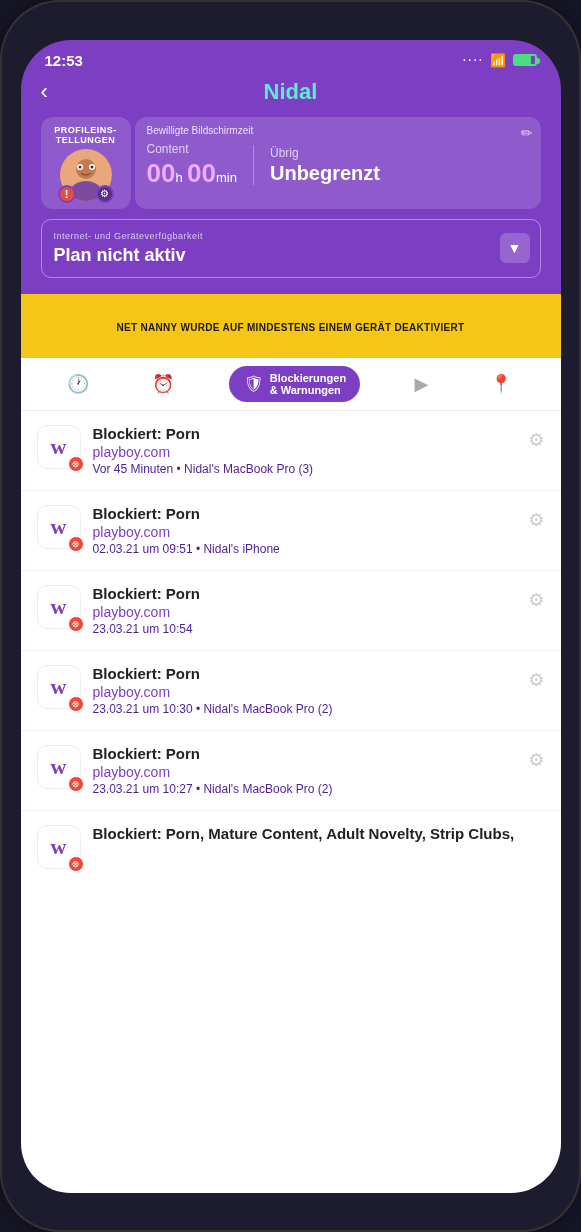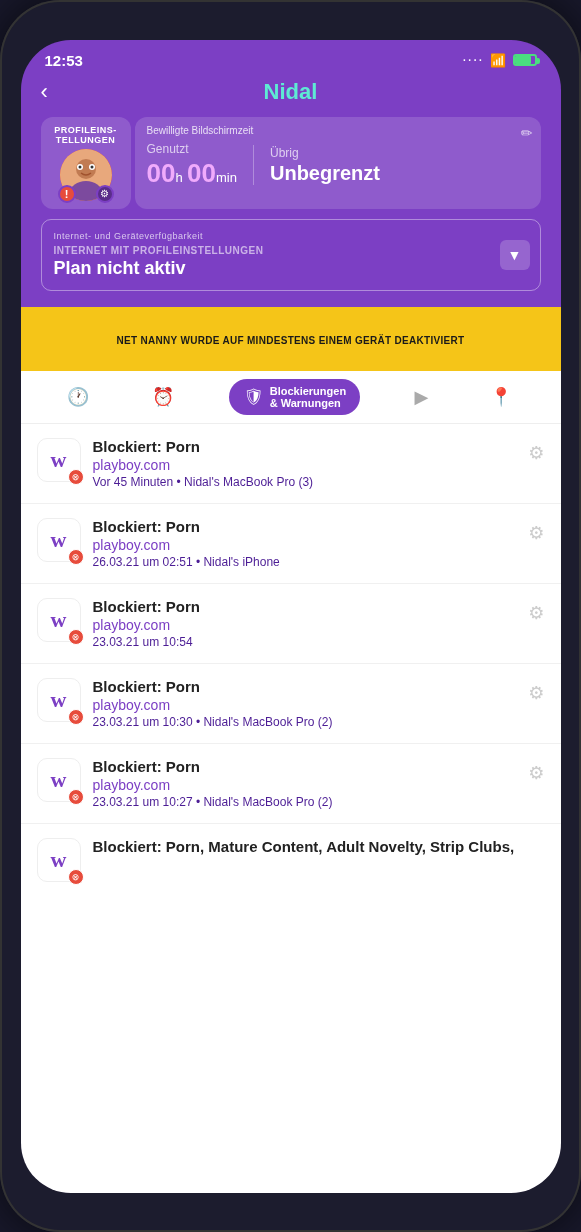--- a/index.html
+++ b/index.html
@@ -414,39 +414,38 @@
             </div>
             <div class="avatar-badge">!</div>
             <div class="settings-gear">⚙</div>
           </div>
         </div>
 
         <div class="screen-time-box">
           <div class="screen-time-label">Bewilligte Bildschirmzeit</div>
           <div class="screen-time-cols">
             <div>
-              <div class="time-col-label">Genutzt</div>
+              <div class="time-col-label">Content</div>
               <div>
                 <span class="time-val">00</span><span class="time-unit">h</span>
                 <span class="time-val">00</span><span class="time-unit">min</span>
               </div>
             </div>
             <div class="divider-col"></div>
             <div>
               <div class="time-col-label">Übrig</div>
               <div class="unlimited-text">Unbegrenzt</div>
             </div>
           </div>
           <span class="edit-btn">✏</span>
         </div>
       </div>
 
       <div class="internet-box">
         <div class="internet-box-label">Internet- und Geräteverfügbarkeit</div>
-        <div class="internet-box-sublabel">INTERNET MIT PROFILEINSTELLUNGEN</div>
         <div class="internet-box-value">Plan nicht aktiv</div>
         <div class="dropdown-btn">▼</div>
       </div>
     </div>
 
     <div class="warning-banner">
       <span class="warning-text">NET NANNY WURDE AUF MINDESTENS EINEM GERÄT DEAKTIVIERT</span>
     </div>
 
     <div class="tab-bar">
@@ -482,21 +481,21 @@
     <span class="item-gear">⚙</span>
   </div>
         <div class="list-item-row">
     <div class="site-icon">
       <span class="site-icon-letter">w</span>
       <div class="block-badge">⊗</div>
     </div>
     <div class="item-content">
       <div class="item-title">Blockiert: Porn</div>
       <a class="item-link" href="#">playboy.com</a>
-      <div class="item-meta">26.03.21 um 02:51 • Nidal's iPhone</div>
+      <div class="item-meta">02.03.21 um 09:51 • Nidal's iPhone</div>
     </div>
     <span class="item-gear">⚙</span>
   </div>
         <div class="list-item-row">
     <div class="site-icon">
       <span class="site-icon-letter">w</span>
       <div class="block-badge">⊗</div>
     </div>
     <div class="item-content">
       <div class="item-title">Blockiert: Porn</div>

